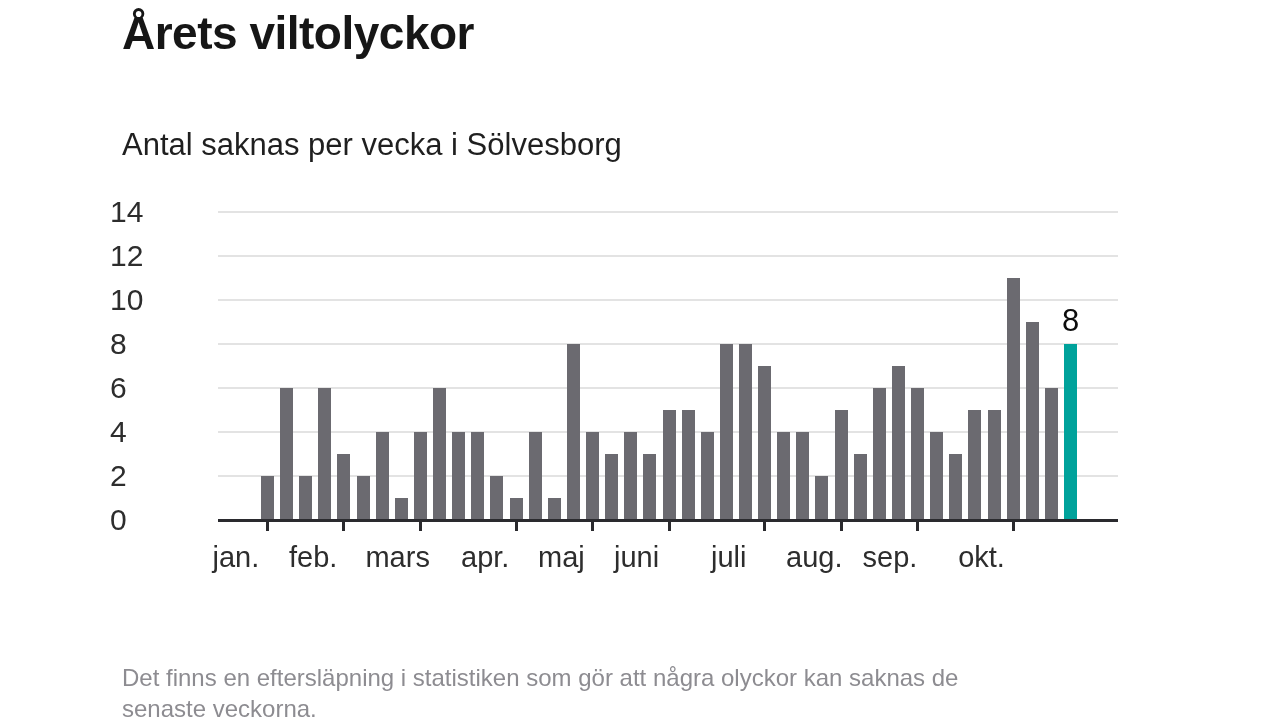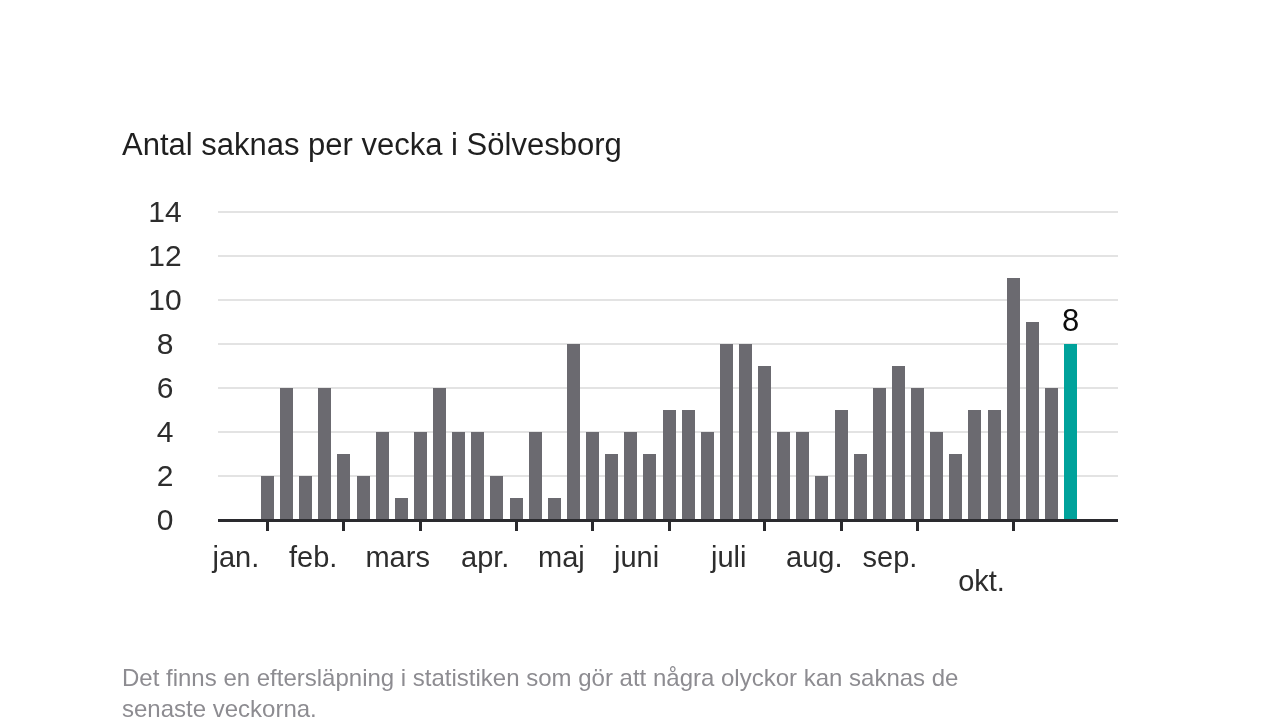--- a/index.html
+++ b/index.html
@@ -11,21 +11,21 @@
     position:absolute;left:122px;top:6px;
     font-size:46px;font-weight:700;color:#161616;letter-spacing:-0.5px;
   }
   .subtitle{
     position:absolute;left:122px;top:127px;
     font-size:31px;font-weight:400;color:#1f1f1f;
   }
   .chart{position:absolute;left:0;top:0;width:1280px;height:720px;}
   .gridline{position:absolute;left:218px;width:900px;height:2px;background:#e3e3e3;}
   .y-label{
-    position:absolute;left:120px;width:90px;text-align:center;
+    position:absolute;left:110px;width:90px;text-align:left;
     font-size:30px;color:#2d2d2d;line-height:34px;
   }
   .bar{position:absolute;width:13px;}
   .x-axis{position:absolute;left:218px;width:900px;height:3px;background:#2a2a2e;}
   .month-tick{position:absolute;width:3px;height:10px;background:#2a2a2e;}
   .month-label{
     position:absolute;width:110px;text-align:left;
     font-size:29px;color:#2d2d2d;
   }
   .value-label{
@@ -53,20 +53,21 @@
   .logo-pin .pdot{position:absolute;background:#ffffff;width:6px;height:6px;left:36px;bottom:8px;}
   .logo-text{
     position:absolute;left:58px;top:4px;
     font-size:36px;font-weight:700;color:#3da39d;letter-spacing:-0.5px;
   }
 </style>
 </head>
 <body>
 
 <div id="canvas">
+  <div class="title">Årets viltolyckor</div>
   <div class="subtitle">Antal saknas per vecka i Sölvesborg</div>
 
   <div class="chart">
       <div class="y-label" style="top: 503px;">0</div>
       <div class="gridline" style="top: 475px;"></div>
       <div class="y-label" style="top: 459px;">2</div>
       <div class="gridline" style="top: 431px;"></div>
       <div class="y-label" style="top: 415px;">4</div>
       <div class="gridline" style="top: 387px;"></div>
       <div class="y-label" style="top: 371px;">6</div>
@@ -134,21 +135,21 @@
       <div class="month-label" style="left: 538px; top: 541px;">maj</div>
       <div class="month-tick" style="left: 667.52px; top: 521px;"></div>
       <div class="month-label" style="left: 614.02px; top: 541px;">juni</div>
       <div class="month-tick" style="left: 763.12px; top: 521px;"></div>
       <div class="month-label" style="left: 711px; top: 541px;">juli</div>
       <div class="month-tick" style="left: 839.6px; top: 521px;"></div>
       <div class="month-label" style="left: 786.1px; top: 541px;">aug.</div>
       <div class="month-tick" style="left: 916.08px; top: 521px;"></div>
       <div class="month-label" style="left: 862.58px; top: 541px;">sep.</div>
       <div class="month-tick" style="left: 1011.68px; top: 521px;"></div>
-      <div class="month-label" style="left: 958.18px; top: 541px; margin-top: 24px;">okt.</div>
+      <div class="month-label" style="left: 958.18px; top: 541px;">okt.</div>
       <div class="value-label" style="left: 1040.54px; top: 303px;">8</div>
     </div>
 
   <div class="footer-note">
     <div>Det finns en eftersläpning i statistiken som gör att några olyckor kan saknas de</div>
     <div>senaste veckorna.</div>
   </div>
 
 </div>
 

